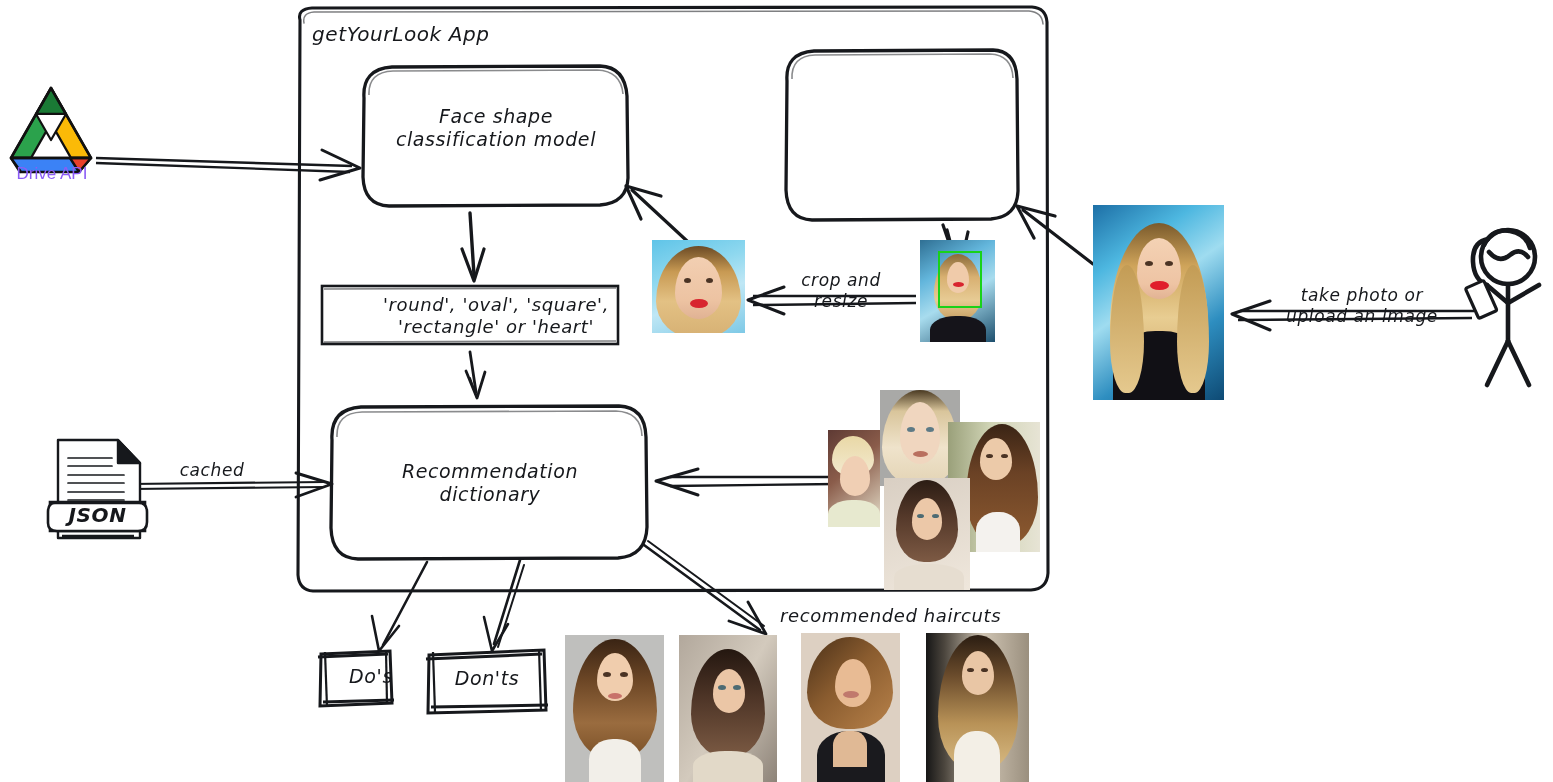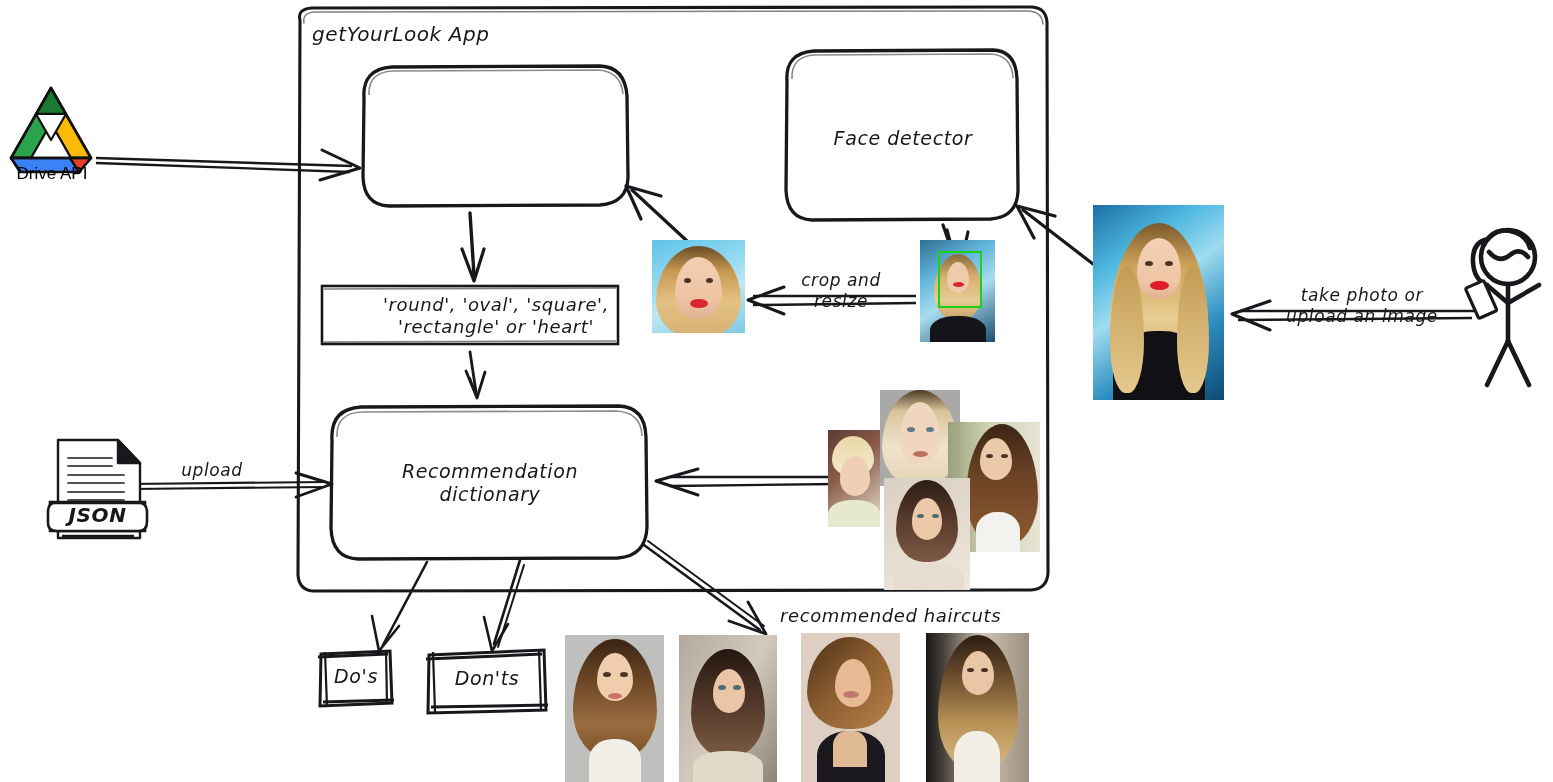--- a/index.html
+++ b/index.html
@@ -21,21 +21,21 @@
     font-style:italic;
     font-weight:400;
     color:#16181c;
     letter-spacing:.6px;
     line-height:1.22;
     white-space:pre-line;
     text-align:center;
   }
   .plain{
     font-family:"Liberation Sans", sans-serif;
-    color:#000000;
+    color:#8b5cf6;
     font-style:normal;
     letter-spacing:0;
   }
   .abs{position:absolute;}
   .nosel{user-select:none;}
 
   
   #vec{position:absolute;left:0;top:0;width:1553px;height:782px;overflow:visible;}
 
   
@@ -219,39 +219,40 @@
 
       <path d="M1508,341 L1487,385"></path>
       <path d="M1508,341 L1529,385"></path>
 
       <rect x="1471" y="283" width="20" height="33" rx="2" transform="rotate(-24 1481 299)" fill="#ffffff" stroke="#16181c" stroke-width="3.2"></rect>
     </g>
   </svg>
 
   <div class="abs hand nosel" style="left:312px;top:22px;font-size:20px;text-align:right;">getYourLook App</div>
 
-
-  <div class="abs hand nosel" style="left:787px;top:127px;width:232px;font-size:19px;">Face detector</div>
+  <div class="abs hand nosel" style="left:364px;top:105px;width:264px;font-size:19px;">Face shape
+classification model</div>
+
 
   <div class="abs hand nosel" style="left:324px;top:294px;width:344px;font-size:18px;">'round', 'oval', 'square',
 'rectangle' or 'heart'</div>
 
   <div class="abs hand nosel" style="left:334px;top:460px;width:312px;font-size:19px;">Recommendation
 dictionary</div>
 
-  <div class="abs hand nosel" style="left:321px;top:665px;width:70px;font-size:19px;">Do's</div>
+  <div class="abs hand nosel" style="left:336px;top:665px;width:70px;font-size:19px;">Do's</div>
 
   <div class="abs hand nosel" style="left:430px;top:667px;width:114px;font-size:19px;">Don'ts</div>
 
   <div class="abs plain nosel" style="left:6px;top:164px;width:92px;font-size:17px;text-align:center;">Drive API</div>
 
   <div class="abs hand nosel" style="left:60px;top:503px;width:75px;font-size:20px;font-weight:600;">JSON</div>
 
 
-  <div class="abs hand nosel" style="left:166px;top:460px;width:92px;font-size:17px;">upload</div>
+  <div class="abs hand nosel" style="left:166px;top:460px;width:92px;font-size:17px;">cached</div>
 
   <div class="abs hand nosel" style="left:786px;top:270px;width:110px;font-size:17px;">crop and
 resize</div>
 
 
   <div class="abs hand nosel" style="left:1272px;top:285px;width:180px;font-size:17px;">take photo or
 upload an image</div>
 
   <div class="abs hand nosel" style="left:780px;top:605px;width:240px;font-size:18px;text-align:left;">recommended haircuts</div>
 

